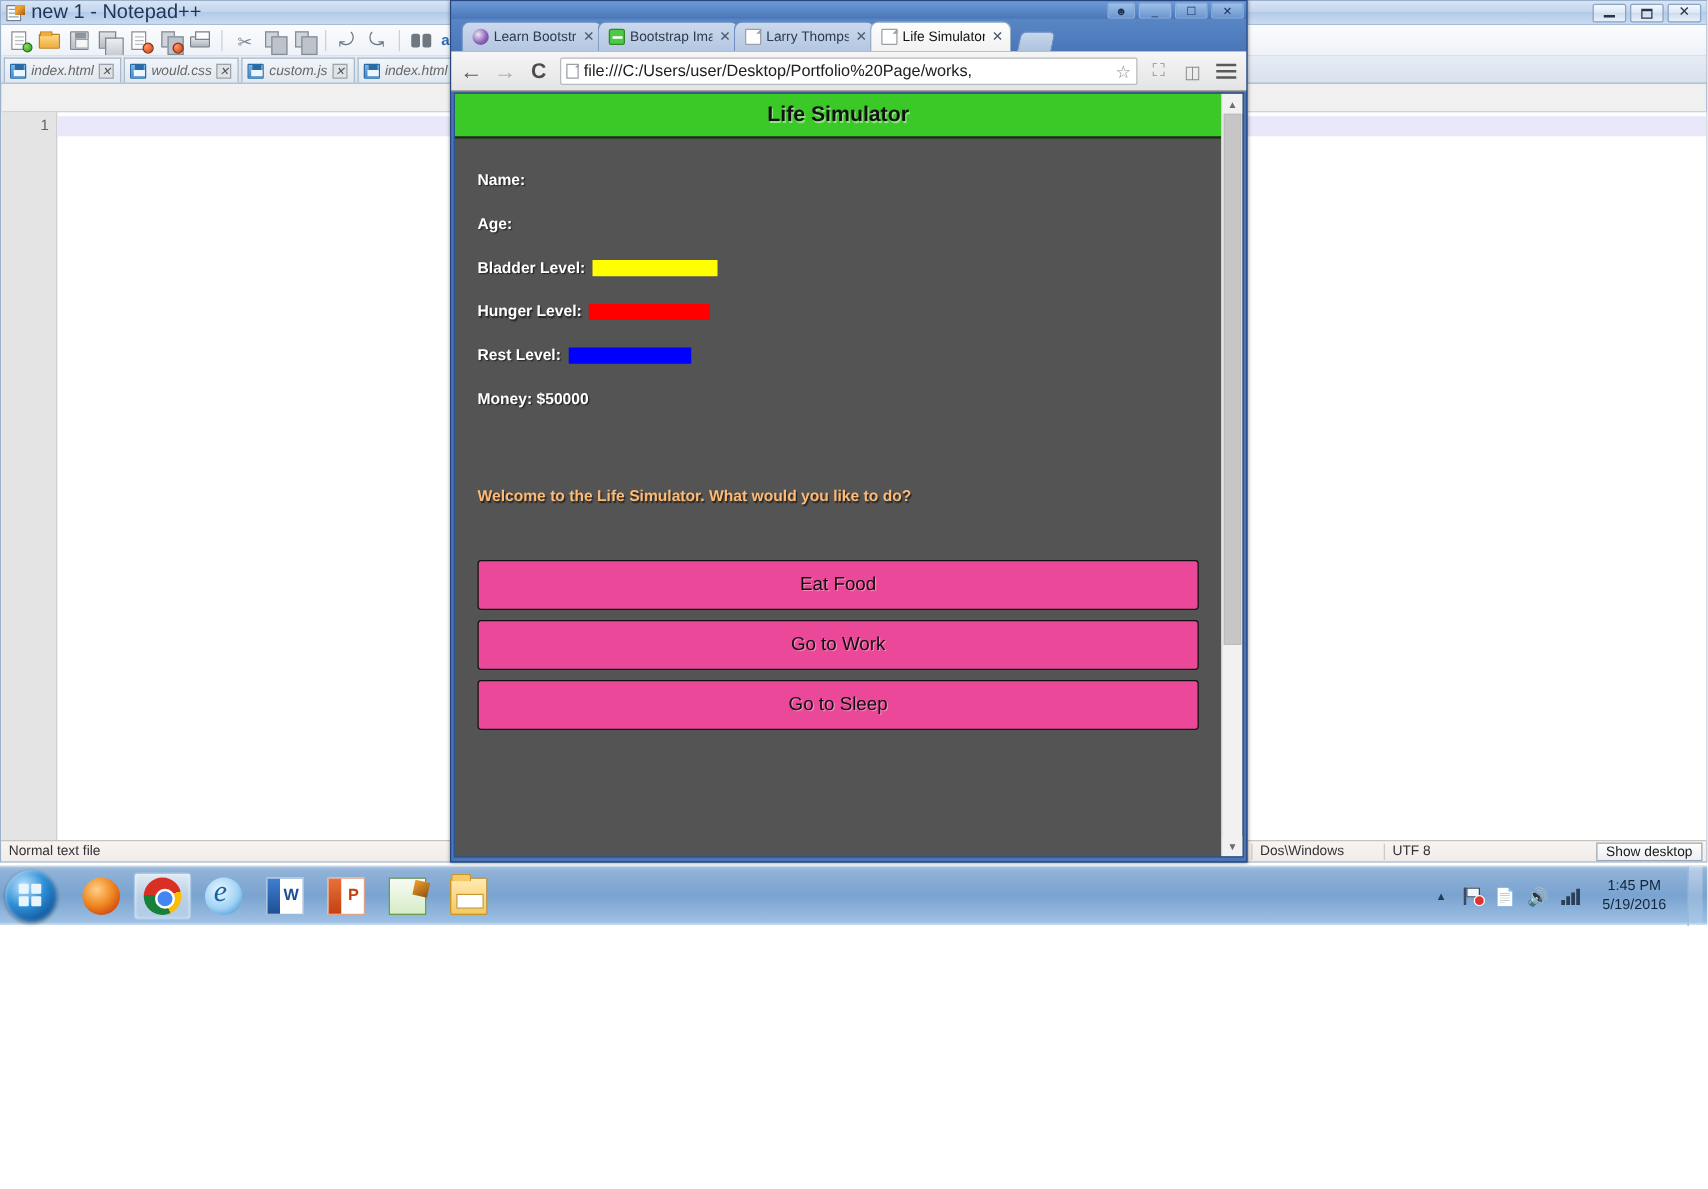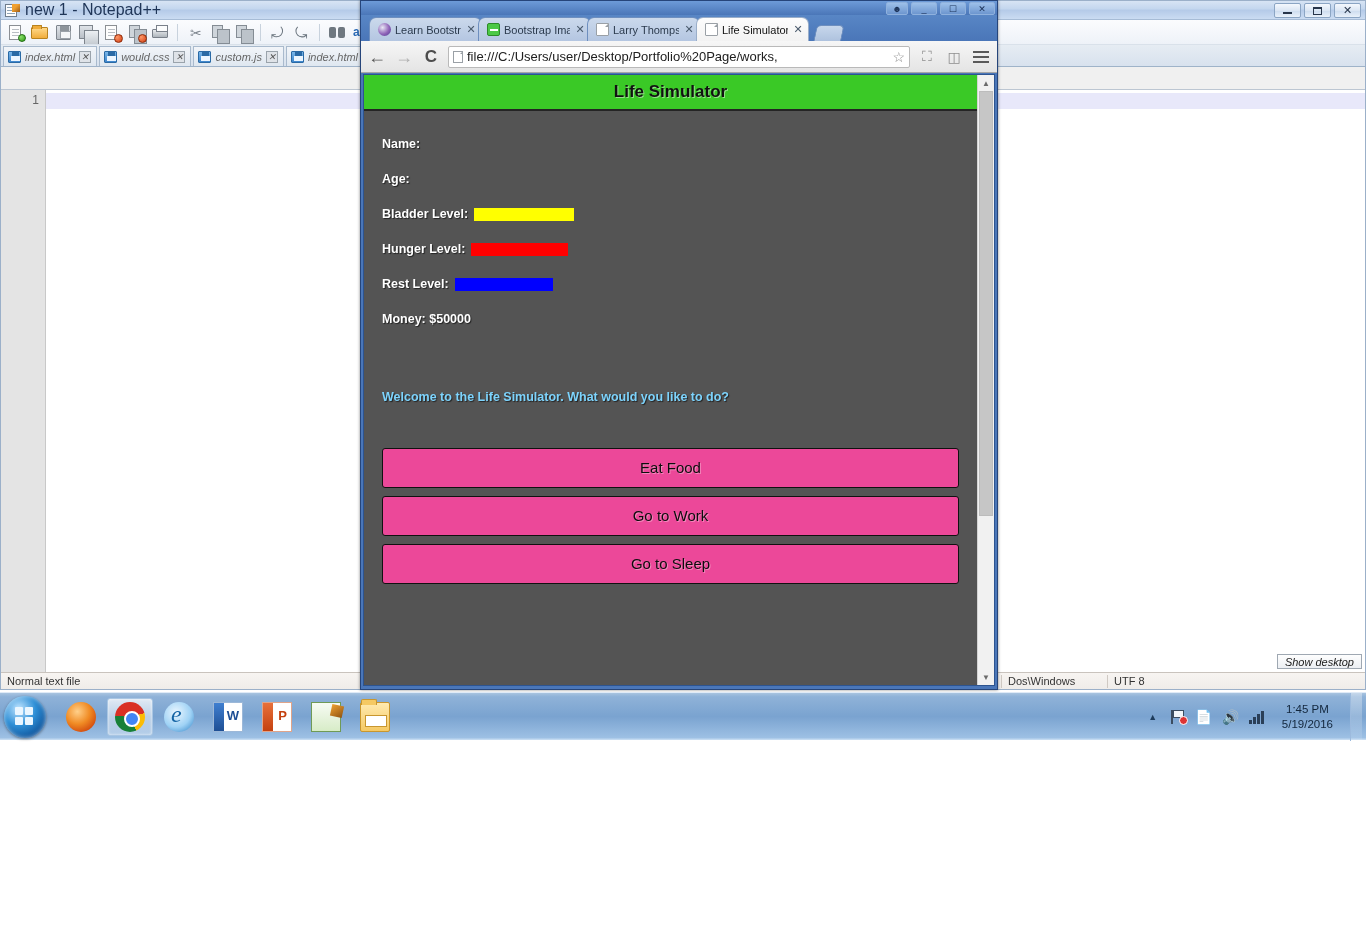--- a/index.html
+++ b/index.html
@@ -246,21 +246,21 @@
   .stats { padding: 26px 0 0 18px; }
   .stat {
     font-size:12.5px; font-weight:bold; color:#fff; margin-bottom: 21px;
     display:flex; align-items:center; text-shadow: 1px 1px 1px rgba(0,0,0,.6);
   }
   .bar { height:13px; margin-left:6px; }
   .bar.bladder { background:#ffff00; }
   .bar.hunger  { background:#ff0000; }
   .bar.rest    { background:#0000ff; }
   .prompt {
-    margin: 64px 13px 0 18px; font-size:12.5px; font-weight:bold; color:#7dd3fc;
+    margin: 64px 13px 0 18px; font-size:12.5px; font-weight:bold; color:#fdba74;
     text-shadow: 1px 1px 1px rgba(0,0,0,.6);
   }
   .actions { margin: 44px 18px 0 18px; }
   .action-btn {
     display:block; width:100%; height:40px; margin-bottom: 8px;
     background:#ec4899; border:1px solid #111; border-radius:3px;
     font-family:"Liberation Sans", sans-serif; font-size:15px; color:#0d0d0d;
     text-align:center; line-height:38px;
     text-shadow: 1px 1px 0 rgba(255,255,255,.35);
   }
@@ -553,21 +553,21 @@
       </div>
 
       <div class="vscroll">
         <div class="arrow up">▲</div>
         <div class="thumb"></div>
         <div class="arrow down">▼</div>
       </div>
     </div>
   </div>
 
-  <div class="showdesk" style="top:654px; right:4px; position:absolute;font-style:italic;">Show desktop</div>
+  <div class="showdesk" style="top:674px; right:4px; position:absolute;">Show desktop</div>
 
   <div class="taskbar">
     <div class="startorb">
       <div class="flag">
         <span class="q" style="left:0;top:0;"></span>
         <span class="q" style="left:10px;top:0;"></span>
         <span class="q" style="left:0;top:10px;"></span>
         <span class="q" style="left:10px;top:10px;"></span>
       </div>
     </div>

